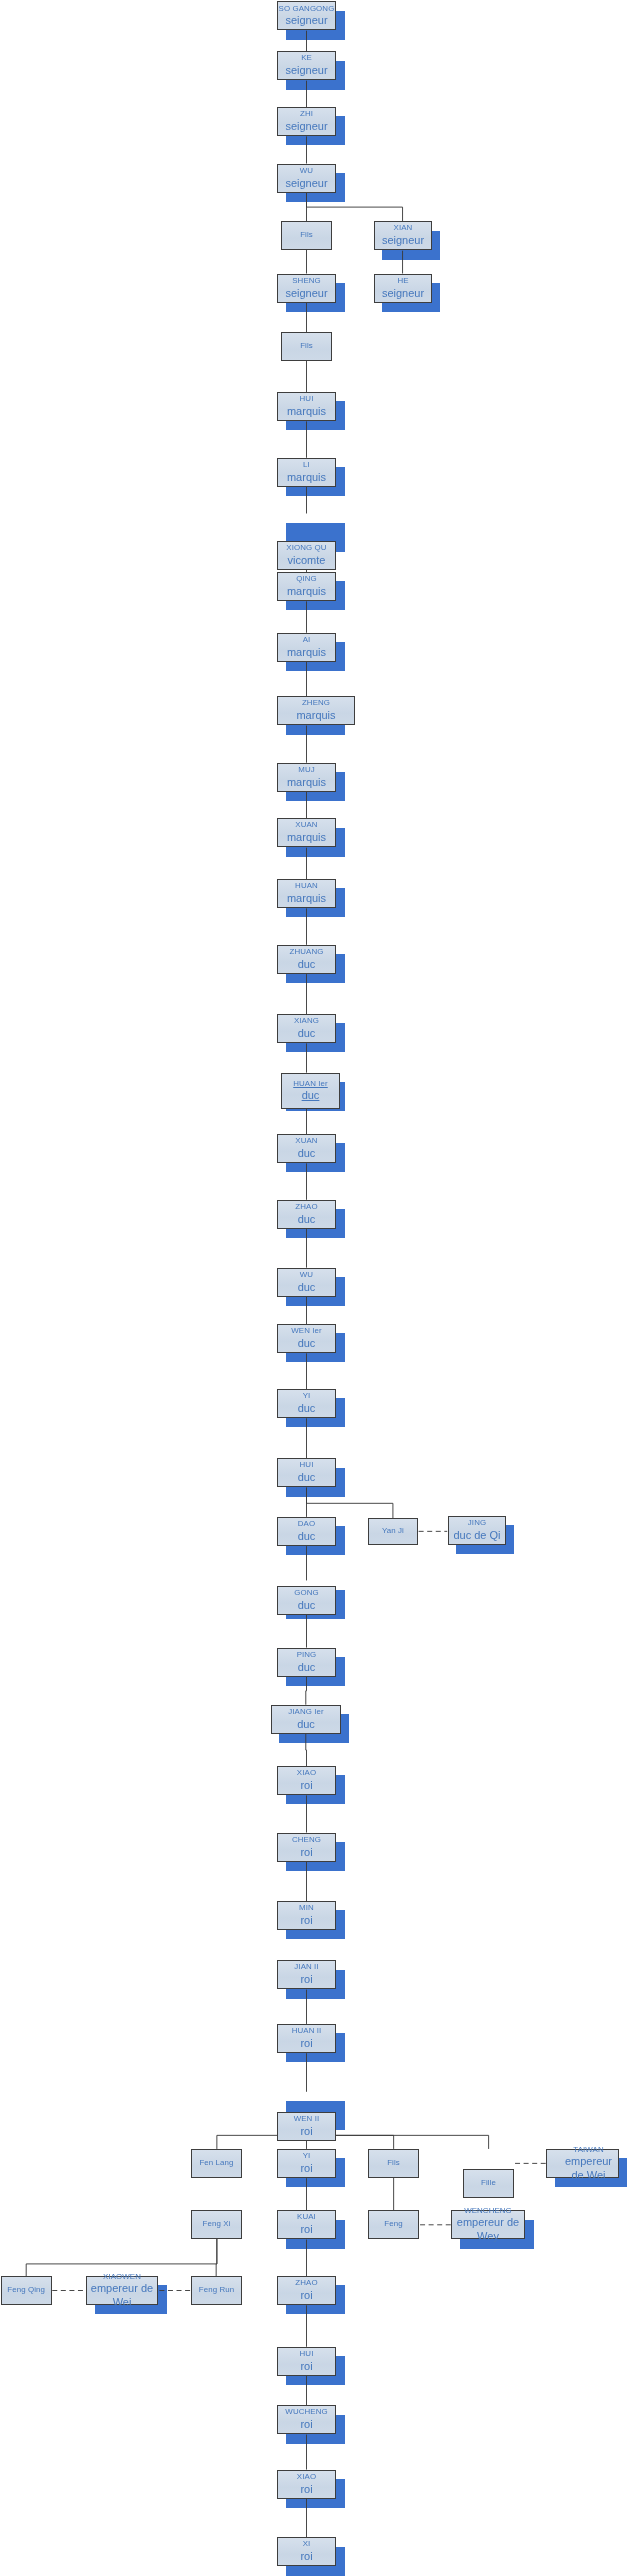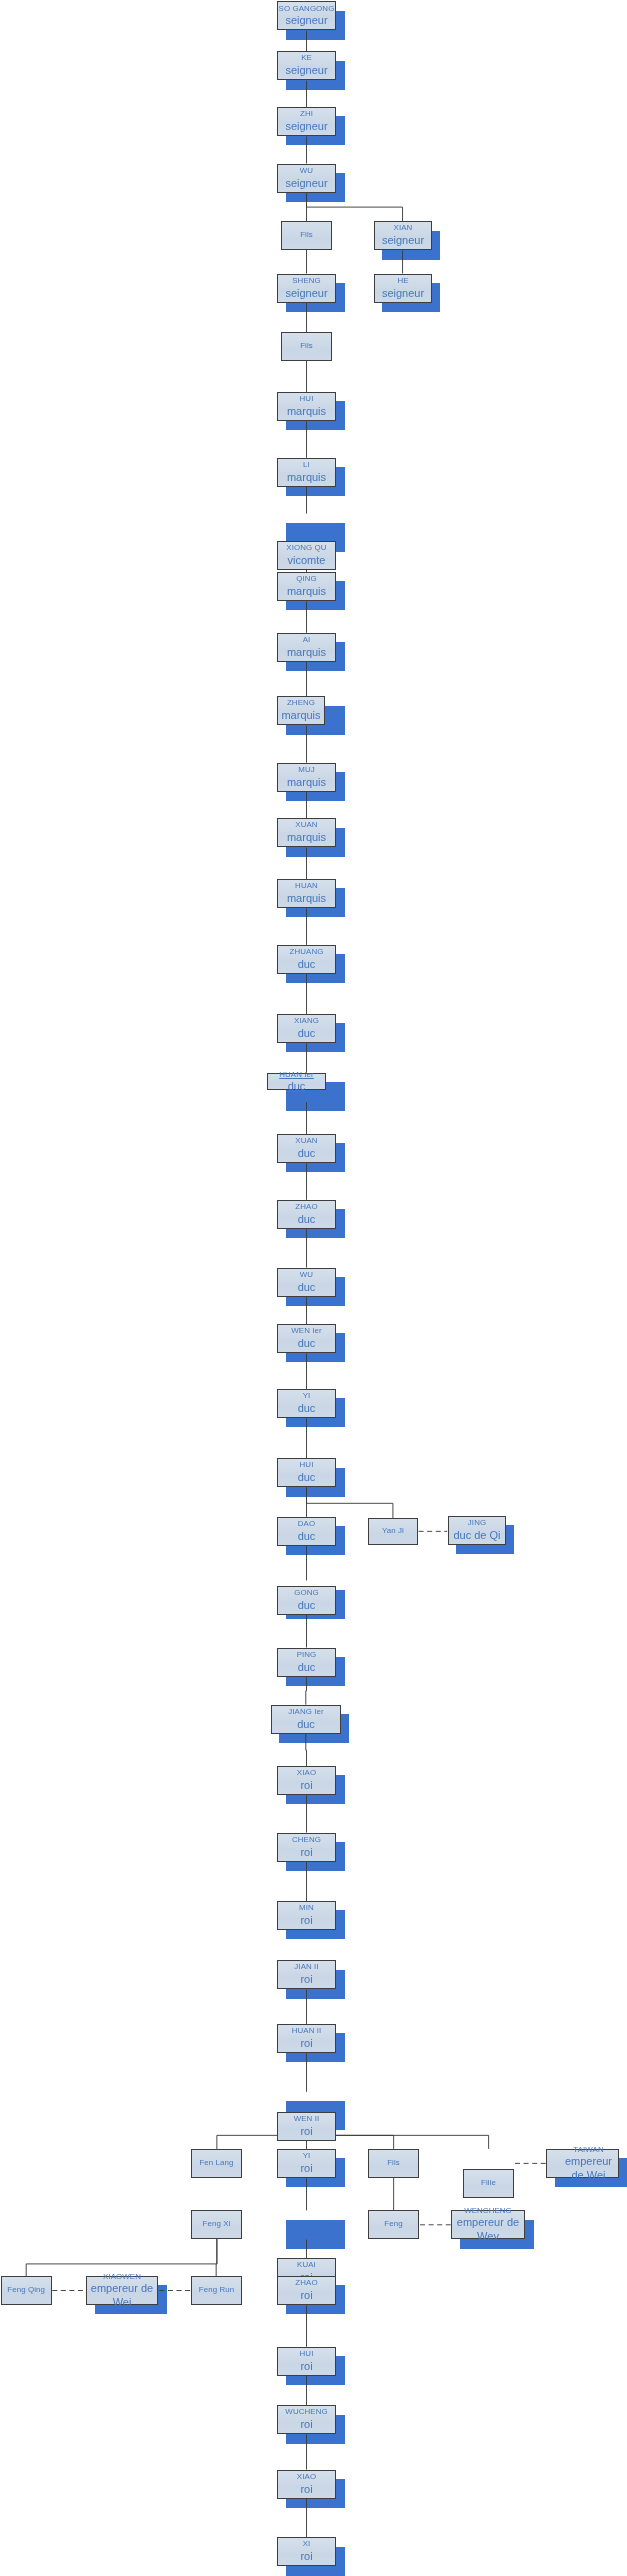--- a/index.html
+++ b/index.html
@@ -167,21 +167,21 @@
       <span class="ti">vicomte</span>
     </div>
     <div class="node" style="left: 277px; top: 572px; width: 59px; height: 29px; color: rgb(70, 120, 189);">
       <span class="nm">QING</span>
       <span class="ti">marquis</span>
     </div>
     <div class="node" style="left: 277px; top: 633px; width: 59px; height: 29px; color: rgb(70, 120, 189);">
       <span class="nm">AI</span>
       <span class="ti">marquis</span>
     </div>
-    <div class="node" style="left: 277px; top: 696px; width: 48px; height: 29px; color: rgb(70, 120, 189);">
+    <div class="node" style="left: 277px; top: 696px; width: 78px; height: 29px; color: rgb(70, 120, 189);">
       <span class="nm">ZHENG</span>
       <span class="ti">marquis</span>
     </div>
     <div class="node" style="left: 277px; top: 763px; width: 59px; height: 29px; color: rgb(70, 120, 189);">
       <span class="nm">MUJ</span>
       <span class="ti">marquis</span>
     </div>
     <div class="node" style="left: 277px; top: 818px; width: 59px; height: 29px; color: rgb(70, 120, 189);">
       <span class="nm">XUAN</span>
       <span class="ti">marquis</span>
@@ -191,21 +191,21 @@
       <span class="ti">marquis</span>
     </div>
     <div class="node" style="left: 277px; top: 945px; width: 59px; height: 29px; color: rgb(70, 120, 189);">
       <span class="nm">ZHUANG</span>
       <span class="ti">duc</span>
     </div>
     <div class="node" style="left: 277px; top: 1014px; width: 59px; height: 29px; color: rgb(70, 120, 189);">
       <span class="nm">XIANG</span>
       <span class="ti">duc</span>
     </div>
-    <div class="node" style="left: 267px; top: 1073px; width: 59px; height: 17px; color: rgb(70, 120, 189); text-decoration: underline;">
+    <div class="node" style="left: 281px; top: 1073px; width: 59px; height: 36px; color: rgb(70, 120, 189); text-decoration: underline;">
       <span class="nm">HUAN Ier</span>
       <span class="ti">duc</span>
     </div>
     <div class="node" style="left: 277px; top: 1134px; width: 59px; height: 29px; color: rgb(70, 120, 189);">
       <span class="nm">XUAN</span>
       <span class="ti">duc</span>
     </div>
     <div class="node" style="left: 277px; top: 1200px; width: 59px; height: 29px; color: rgb(70, 120, 189);">
       <span class="nm">ZHAO</span>
       <span class="ti">duc</span>
@@ -286,21 +286,21 @@
     <div class="node" style="left: 463px; top: 2149px; width: 51px; height: 28.6px; color: rgb(70, 120, 189); margin-top: 20px;">
       <span class="nm">Fille</span>
     </div>
     <div class="node" style="left: 546px; top: 2149px; width: 73px; height: 29px; color: rgb(70, 120, 189); padding-left: 12px;">
       <span class="nm">TAIWAN</span>
       <span class="ti">empereur de Wei</span>
     </div>
     <div class="node" style="left: 191px; top: 2210px; width: 51px; height: 28.6px; color: rgb(70, 120, 189);">
       <span class="nm">Feng Xi</span>
     </div>
-    <div class="node" style="left: 277px; top: 2210px; width: 59px; height: 29px; color: rgb(70, 120, 189); margin-top: 48px;">
+    <div class="node" style="left: 277px; top: 2210px; width: 59px; height: 29px; color: rgb(70, 120, 189);">
       <span class="nm">KUAI</span>
       <span class="ti">roi</span>
     </div>
     <div class="node" style="left: 368px; top: 2210px; width: 51px; height: 28.6px; color: rgb(70, 120, 189);">
       <span class="nm">Feng</span>
     </div>
     <div class="node" style="left: 451px; top: 2210px; width: 74px; height: 29px; color: rgb(70, 120, 189);">
       <span class="nm">WENCHENG</span>
       <span class="ti">empereur de Wey</span>
     </div>

